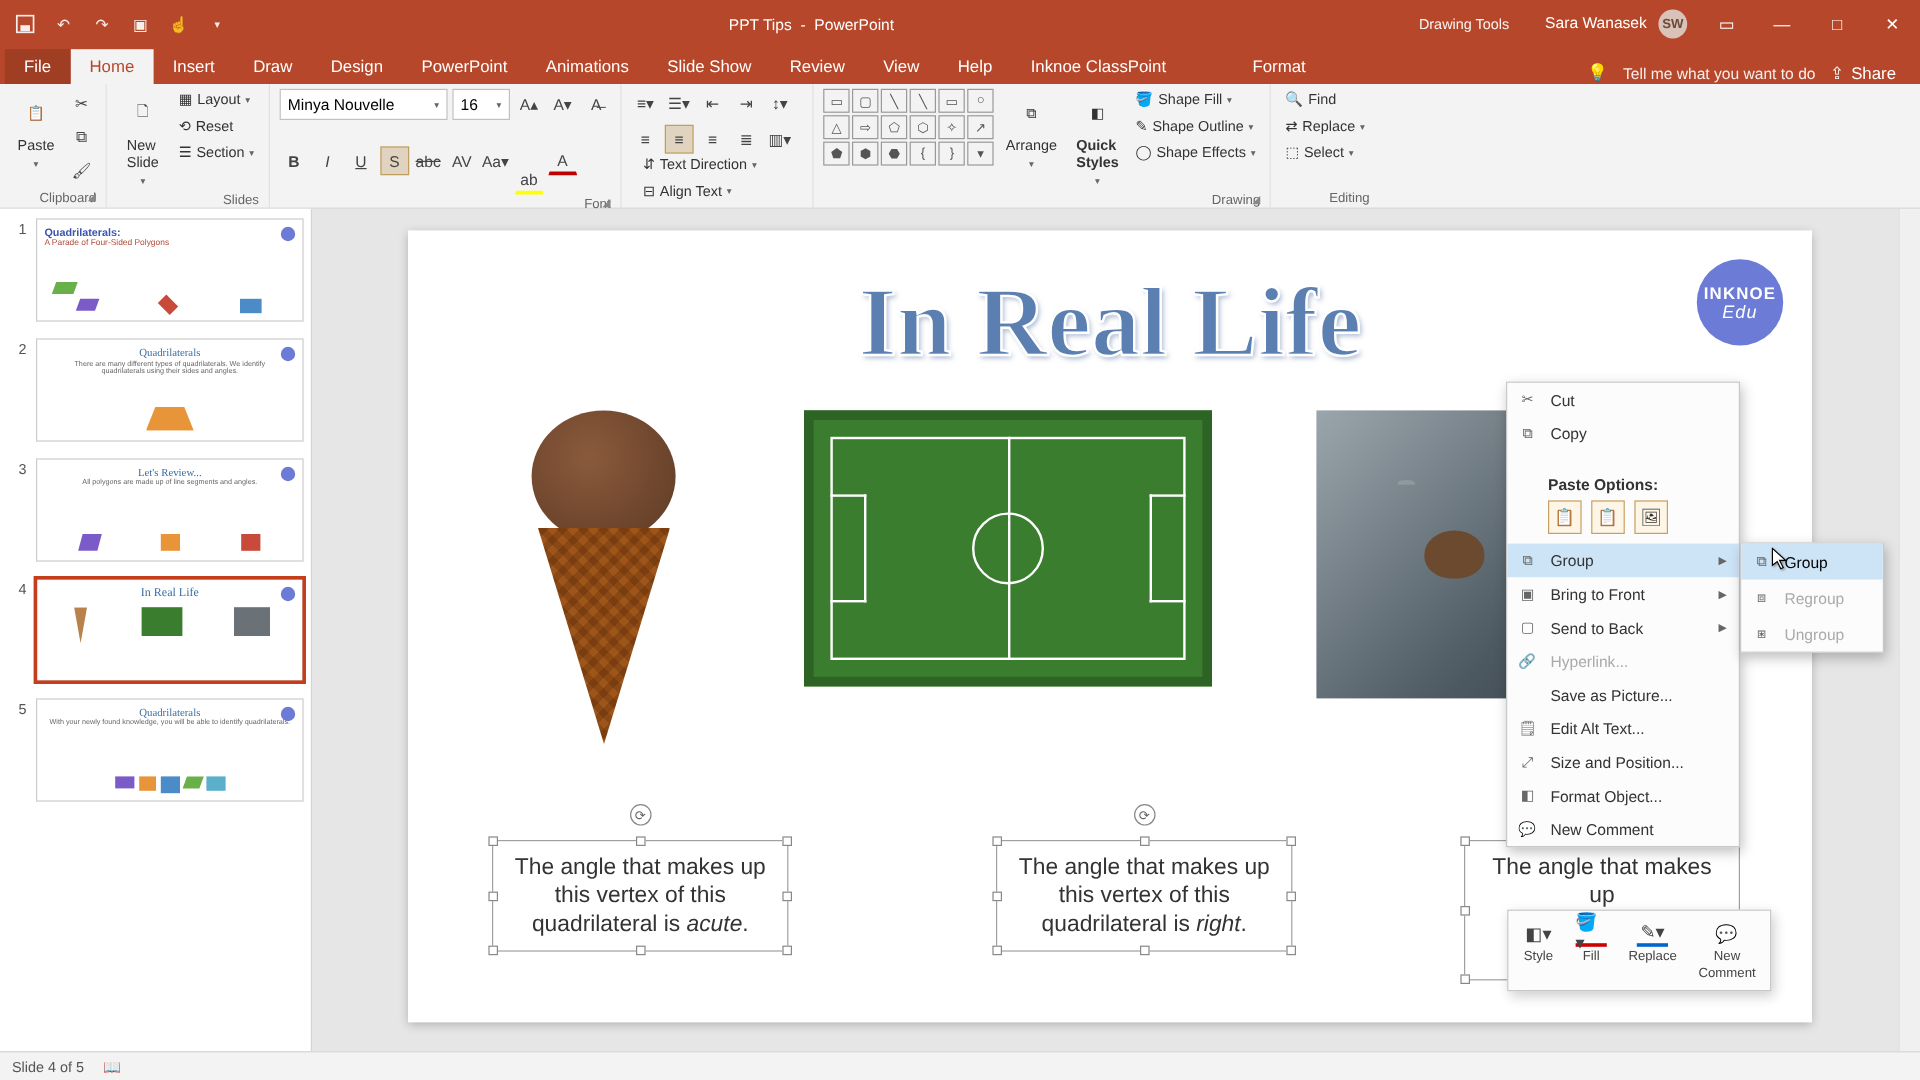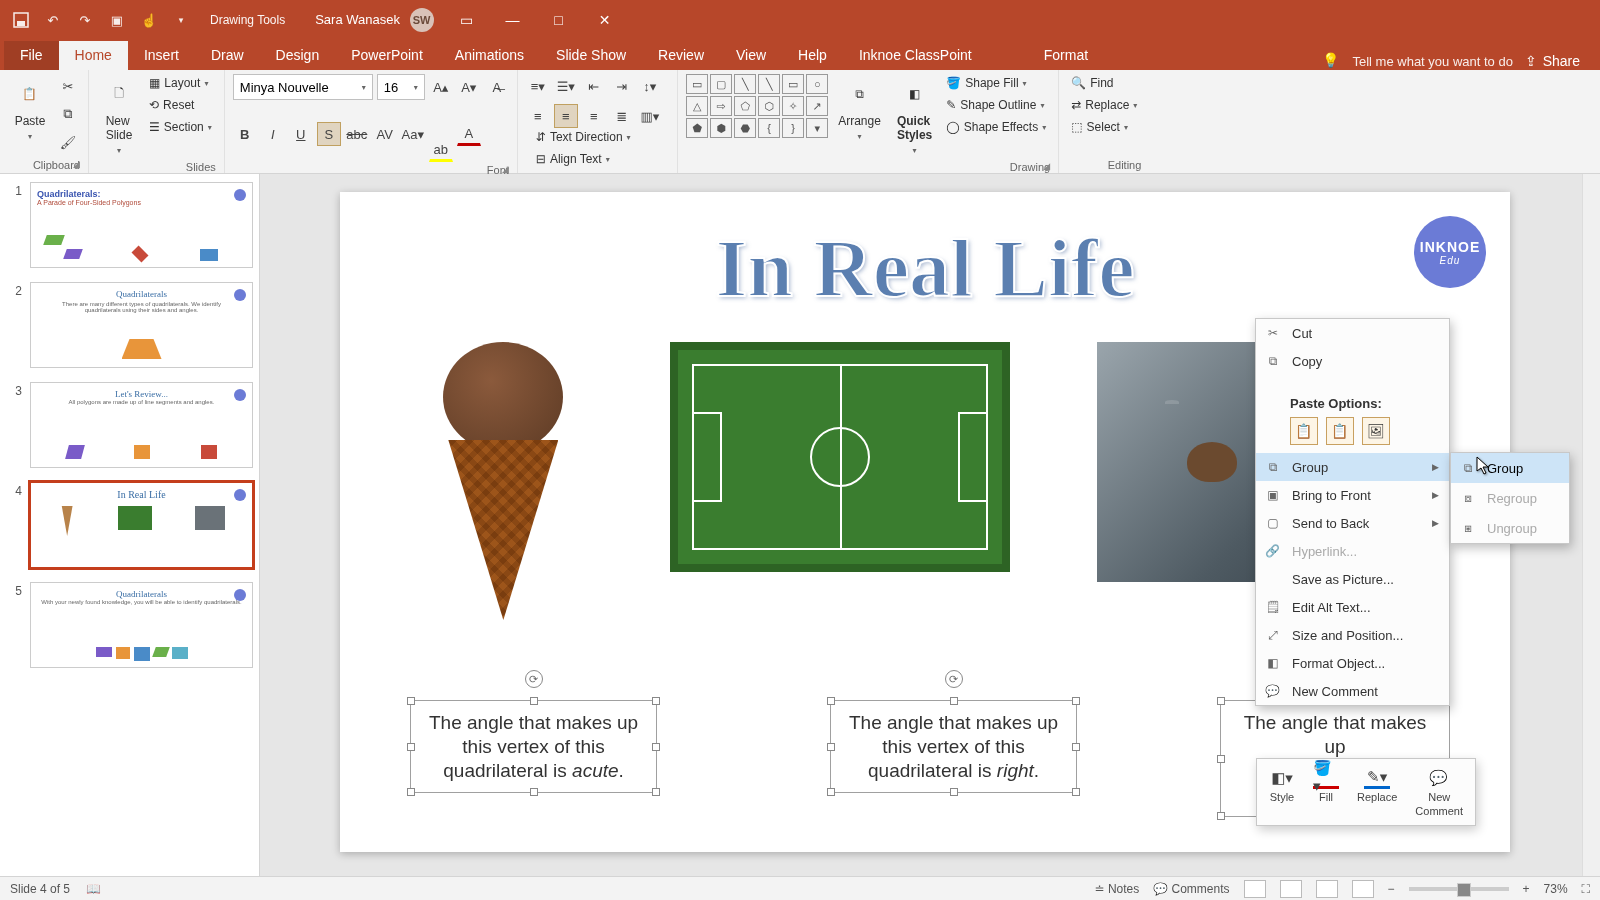--- a/index.html
+++ b/index.html
@@ -51,21 +51,21 @@
 .thumb-num { width: 16px; font-size: 12px; color: #555; text-align: right; padding-top: 2px; }
 .thumb { flex: 1; height: 86px; border: 1px solid #ccc; background: #fff; position: relative; padding: 6px; font-size: 9px; color: #3a6ea5; overflow: hidden; }
 .thumb.active { outline: 3px solid #c43e1c; outline-offset: -1px; }
 .thumb .dot { position: absolute; right: 6px; top: 6px; width: 12px; height: 12px; border-radius: 50%; background: #6b7bd6; }
 
 .canvas-area { flex: 1; position: relative; overflow: hidden; }
 .vscroll { position: absolute; right: 0; top: 0; width: 18px; height: 100%; background: #f0f0f0; border-left: 1px solid #ddd; }
 .slide { position: absolute; left: 80px; top: 18px; width: 1170px; height: 660px; background: #fff; box-shadow: 0 2px 8px rgba(0,0,0,0.25); }
 .slide-title { position: absolute; top: 30px; left: 0; right: 0; text-align: center; font-family: Georgia, serif; font-size: 82px; font-weight: 700; color: #5b7fb0; text-shadow: 0 0 2px #fff, 2px 2px 4px rgba(80,110,160,0.5); -webkit-text-stroke: 2px #fff; }
 .inknoe { position: absolute; right: 24px; top: 24px; width: 72px; height: 72px; border-radius: 50%; background: #6b7bd6; color: #fff; display: flex; flex-direction: column; align-items: center; justify-content: center; font-size: 14px; font-weight: 700; letter-spacing: 1px; }
-.inknoe .sub { font-size: 10px; font-style: italic; font-weight: 400; }
+.inknoe .sub { font-size: 15px; font-style: italic; font-weight: 400; }
 
 .content-row { position: absolute; top: 150px; left: 40px; right: 40px; display: flex; justify-content: space-around; }
 .cone { width: 160px; height: 280px; position: relative; }
 .scoop { width: 120px; height: 110px; border-radius: 50%; background: radial-gradient(circle at 40% 35%, #8b5a3c, #5c3a24); margin: 0 auto; }
 .waffle { width: 110px; height: 180px; background: repeating-linear-gradient(45deg,#c89352,#c89352 6px,#b07d3e 6px,#b07d3e 12px), repeating-linear-gradient(-45deg,#c89352,#c89352 6px,#b07d3e 6px,#b07d3e 12px); background-blend-mode: multiply; clip-path: polygon(0 0,100% 0,50% 100%); margin: -12px auto 0; }
 .field { width: 340px; height: 230px; background: #3a7d2f; border: 8px solid #2d6324; position: relative; }
 .field::before { content:""; position:absolute; inset:14px; border:2px solid #fff; }
 .field .mid { position:absolute; left:50%; top:14px; bottom:14px; width:2px; background:#fff; }
 .field .circ { position:absolute; left:50%; top:50%; width:60px; height:60px; border:2px solid #fff; border-radius:50%; transform:translate(-50%,-50%); }
 .field .box-l,.field .box-r { position:absolute; top:50%; width:30px; height:90px; border:2px solid #fff; transform:translateY(-50%); }
@@ -122,20 +122,23 @@
         <svg width="16" height="16">
           <rect x="1" y="1" width="14" height="14" fill="none" stroke="#fff" stroke-width="1.5"></rect>
           <rect x="4" y="9" width="8" height="5" fill="#fff"></rect>
         </svg>
       </span>
     <span class="qat-btn">↶</span>
     <span class="qat-btn">↷</span>
     <span class="qat-btn">▣</span>
     <span class="qat-btn">☝</span>
     <span class="qat-btn" style="font-size:9px;">▾</span>
+  </div>
+  <div class="titlebar-center">
+    <span>PPT Tips</span> &nbsp;-&nbsp; <span>PowerPoint</span>
   </div>
   <div class="drawing-tools">Drawing Tools</div>
   <div class="titlebar-user">
     <span>Sara Wanasek</span>
     <span class="avatar">SW</span>
   </div>
   <div class="win-btn">▭</div>
   <div class="win-btn">—</div>
   <div class="win-btn">□</div>
   <div class="win-btn">✕</div>
@@ -574,28 +577,13 @@
     </div>
 </div>
 
 <div class="cursor"><svg width="14" height="20">
       <path d="M1 1 L1 15 L5 12 L8 18 L10 17 L7 11 L12 11 Z" fill="#fff" stroke="#000" stroke-width="1"></path>
     </svg></div>
 
 <div class="statusbar">
   <span>Slide 4 of 5</span>
   <span>📖</span>
-  <div class="right">
-    <span>≐ <span>Notes</span></span>
-    <span>💬 <span>Comments</span></span>
-    <span class="view-btn"></span>
-    <span class="view-btn"></span>
-    <span class="view-btn"></span>
-    <span class="view-btn"></span>
-    <span>−</span>
-    <div class="zoom-slider">
-        <div class="thumb"></div>
-      </div>
-    <span>+</span>
-    <span>73%</span>
-    <span>⛶</span>
-  </div>
 </div>
 
 </body></html>

